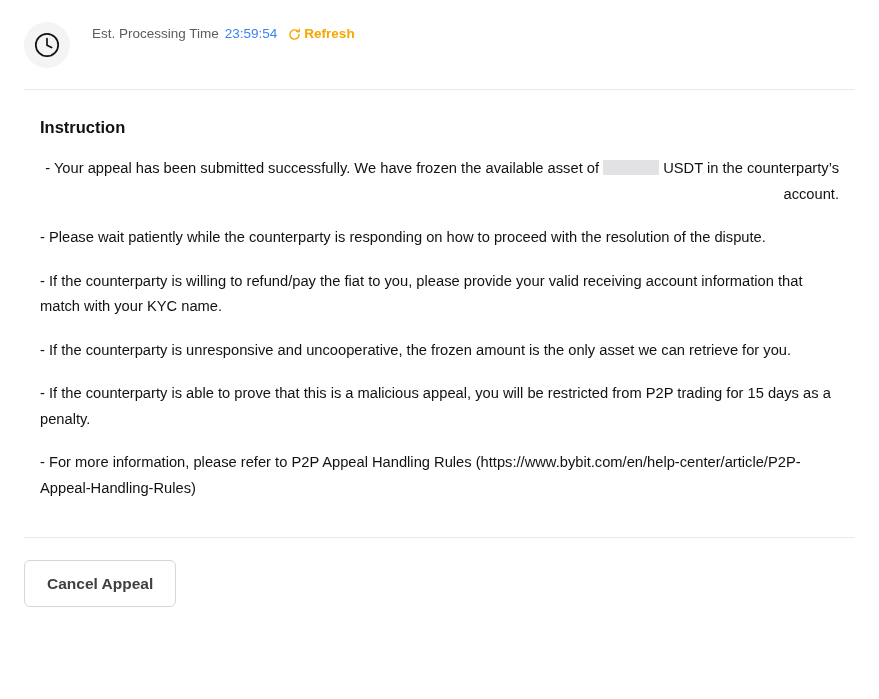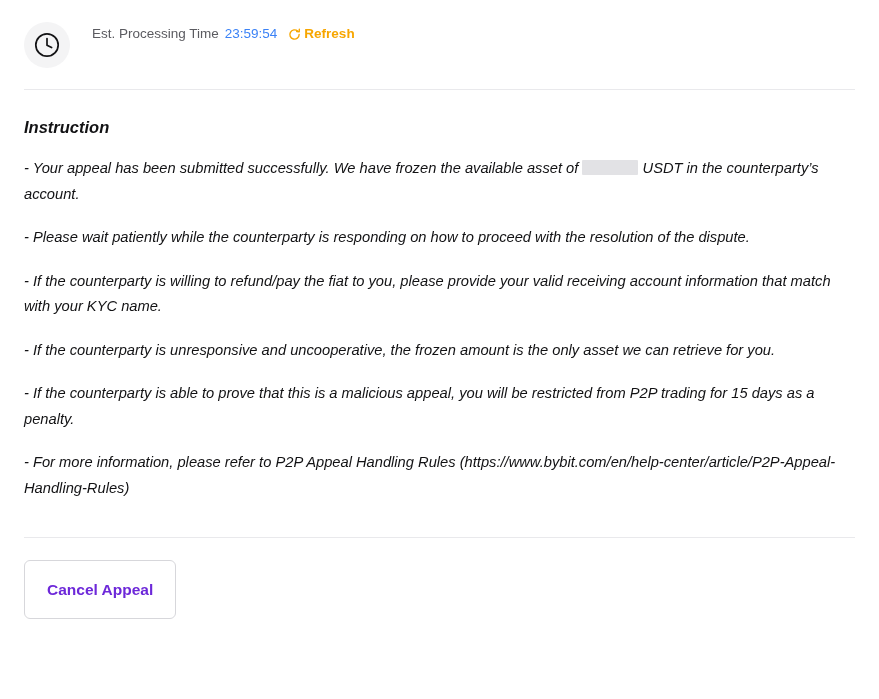--- a/index.html
+++ b/index.html
@@ -79,38 +79,38 @@
     align-items: center;
   }
   
   .divider {
     height: 1px;
     background: #e9e9ec;
     margin: 21px 24px 0 24px;
   }
   
   .content {
-    padding: 0 24px;
-    font-style: italic;
+    padding: 0 40px;
   }
   .section-title {
     font-size: 16.5px;
     font-weight: bold;
     color: #121214;
     margin: 26px 0 0 0;
     line-height: 22px;
   }
   .para {
     font-size: 14.7px;
     color: #121214;
     line-height: 25.5px;
     margin: 18px 0 0 0;
     max-width: 840px;
   }
   .para:first-of-type {
+    text-align: right;
   }
   .redacted {
     display: inline-block;
     width: 56px;
     height: 15px;
     background: #e2e2e5;
     vertical-align: -2px;
     border-radius: 1px;
   }
   
@@ -119,29 +119,29 @@
     background: #e9e9ec;
     margin: 36px 24px 0 24px;
   }
   .footer {
     padding: 22px 24px 0 24px;
   }
   .cancel-btn {
     display: inline-flex;
     align-items: center;
     justify-content: center;
-    height: 59px;
+    height: 47px;
     padding: 0 22px;
     border: 1px solid #d7d7db;
     border-radius: 6px;
     background: #ffffff;
     font-family: "Liberation Sans", sans-serif;
     font-size: 15.5px;
     font-weight: bold;
-    color: #6d28d9;
+    color: #404040;
     cursor: pointer;
   }
 </style>
 </head>
 <body>
 
 <div class="page">
 
   <div class="header">
     <div class="clock-badge">

